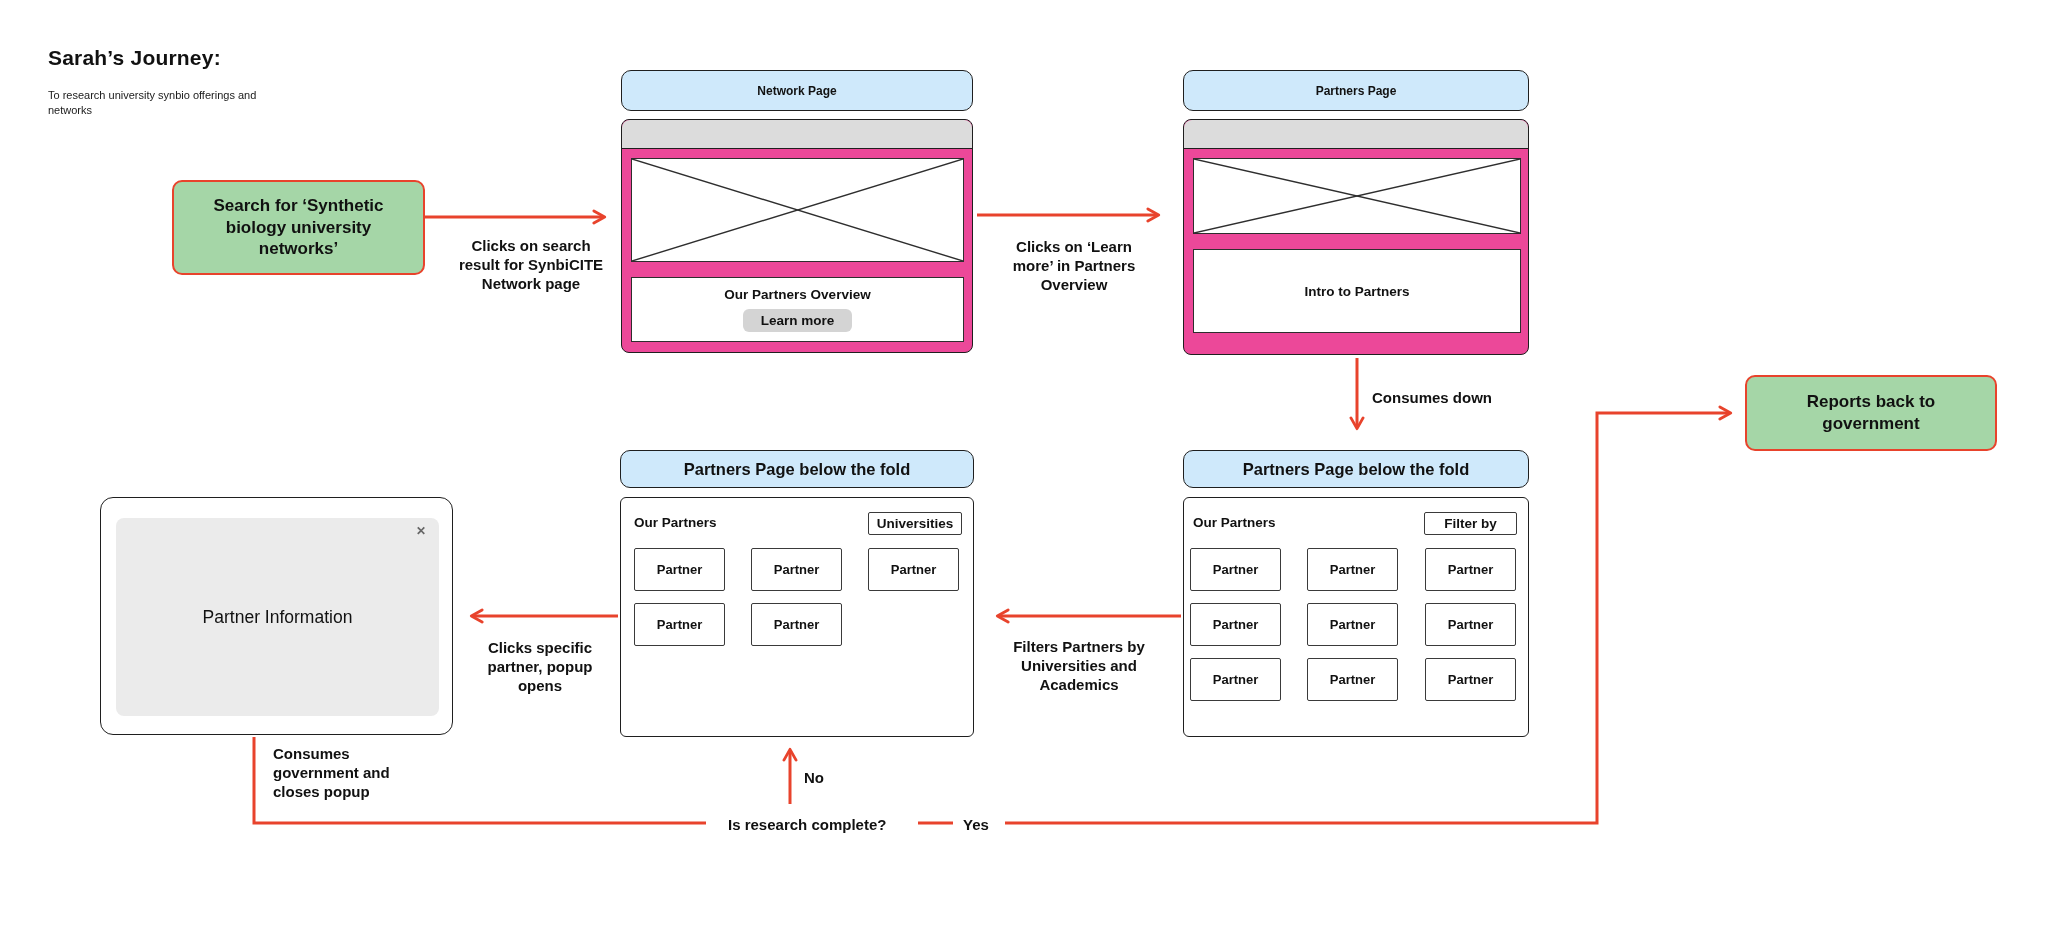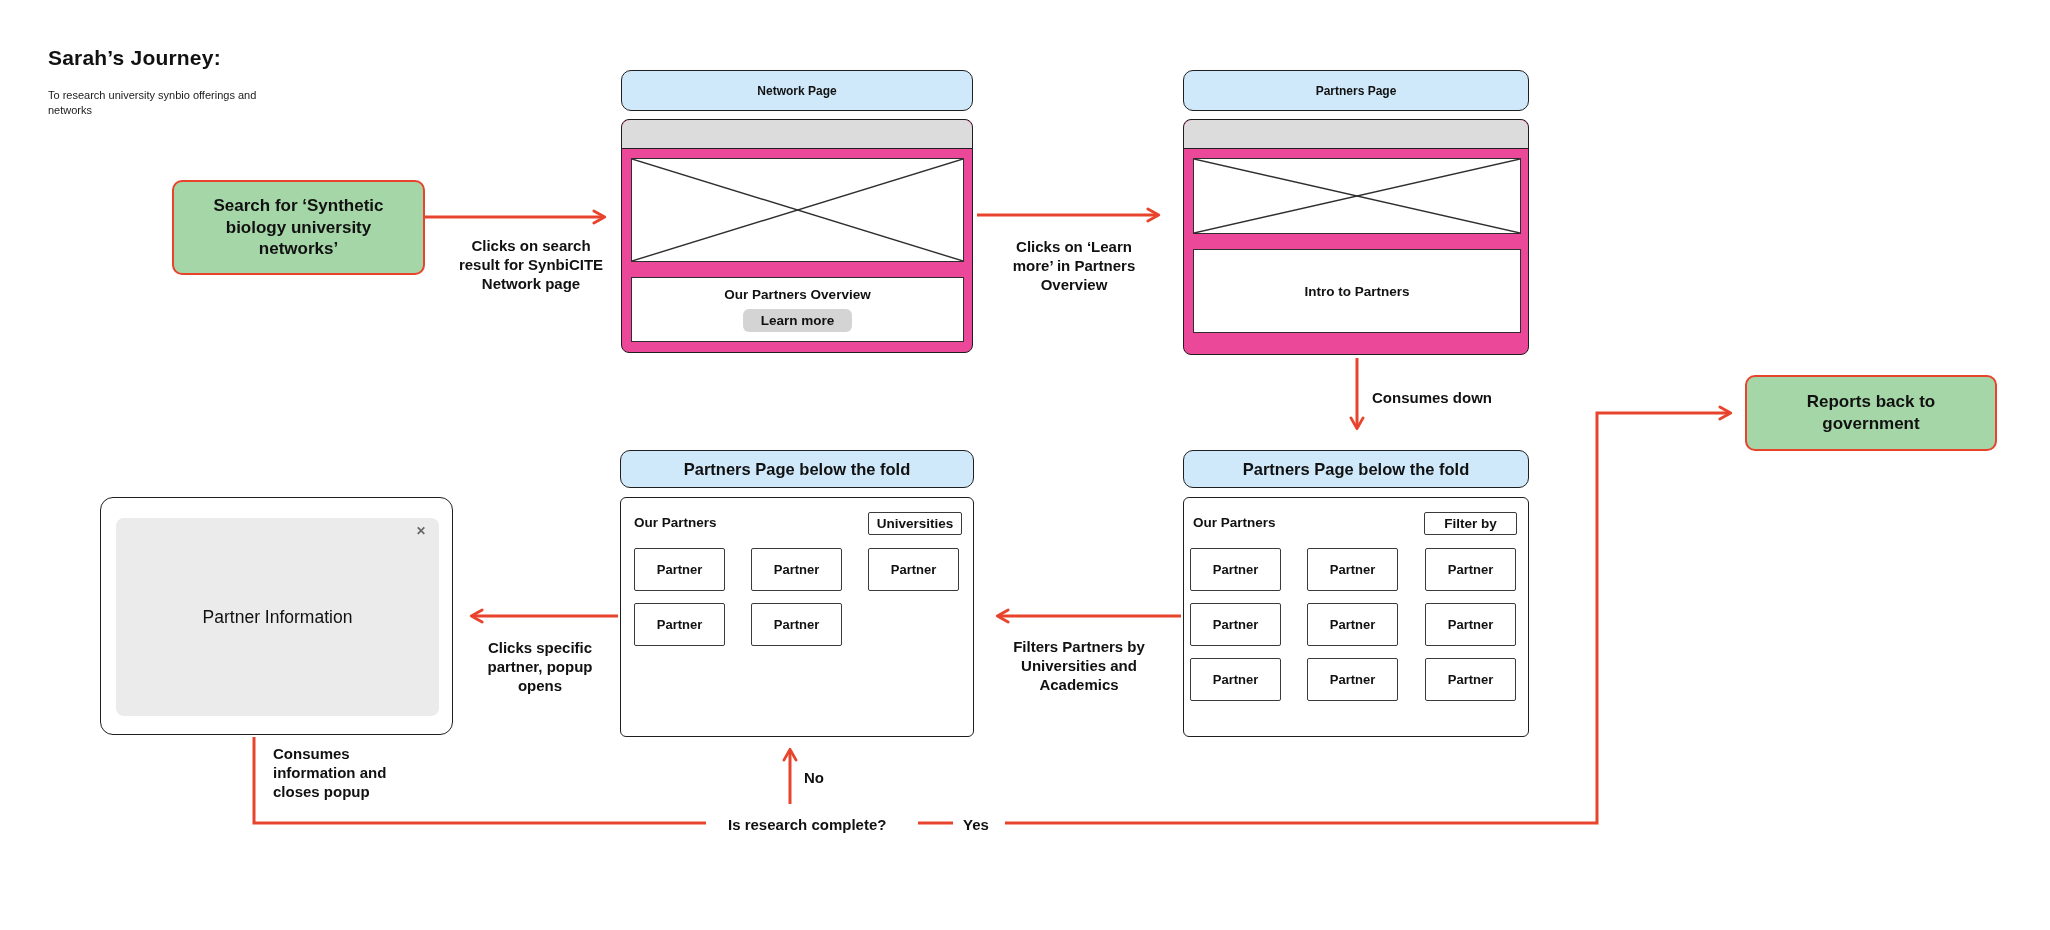--- a/index.html
+++ b/index.html
@@ -139,19 +139,19 @@
     <div class="pbox" style="left:130px; top:105px;">Partner</div>
   </div>
   <div class="elabel" style="left:465px; top:638px; width:150px;">Clicks specific partner, popup opens</div>
 
   <div class="popup-body" style="left:100px; top:497px; width:353px; height:238px;">
     <div class="popup-inner">
       <span class="close-x">✕</span>
       <span>Partner Information</span>
     </div>
   </div>
-  <div class="elabel left" style="left:273px; top:744px; width:140px;">Consumes information and closes popup</div>
+  <div class="elabel left" style="left:273px; top:744px; width:140px;">Consumes government and closes popup</div>
 
   <div class="elabel nowrap" style="left:728px; top:815px;">Is research complete?</div>
   <div class="elabel nowrap" style="left:963px; top:815px;">Yes</div>
   <div class="elabel nowrap" style="left:804px; top:768px;">No</div>
 
 </div>
 
 </body></html>

